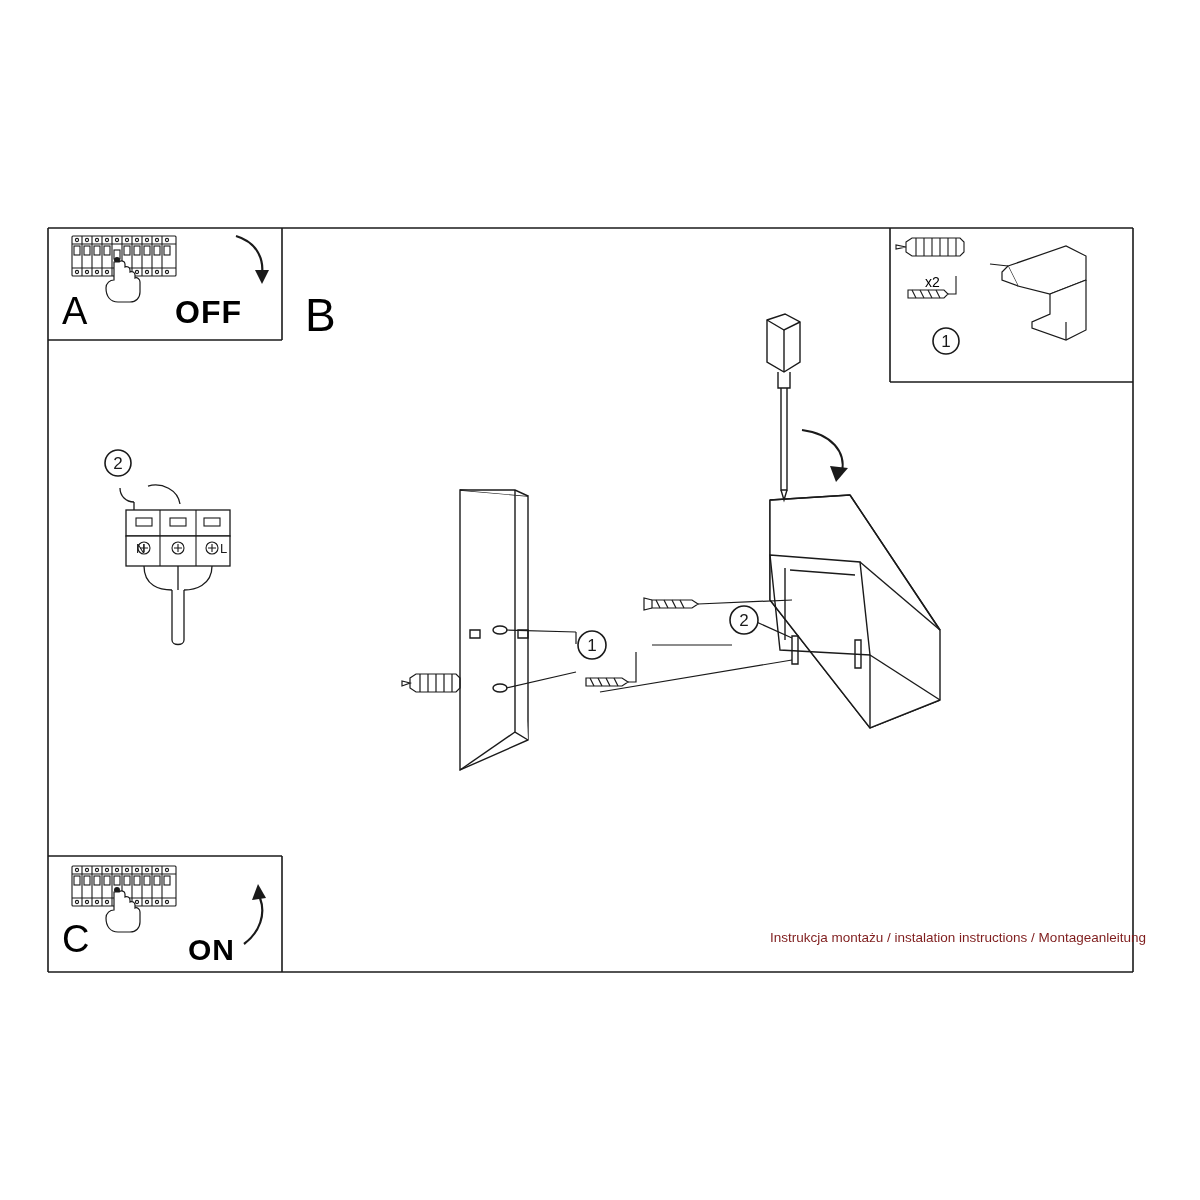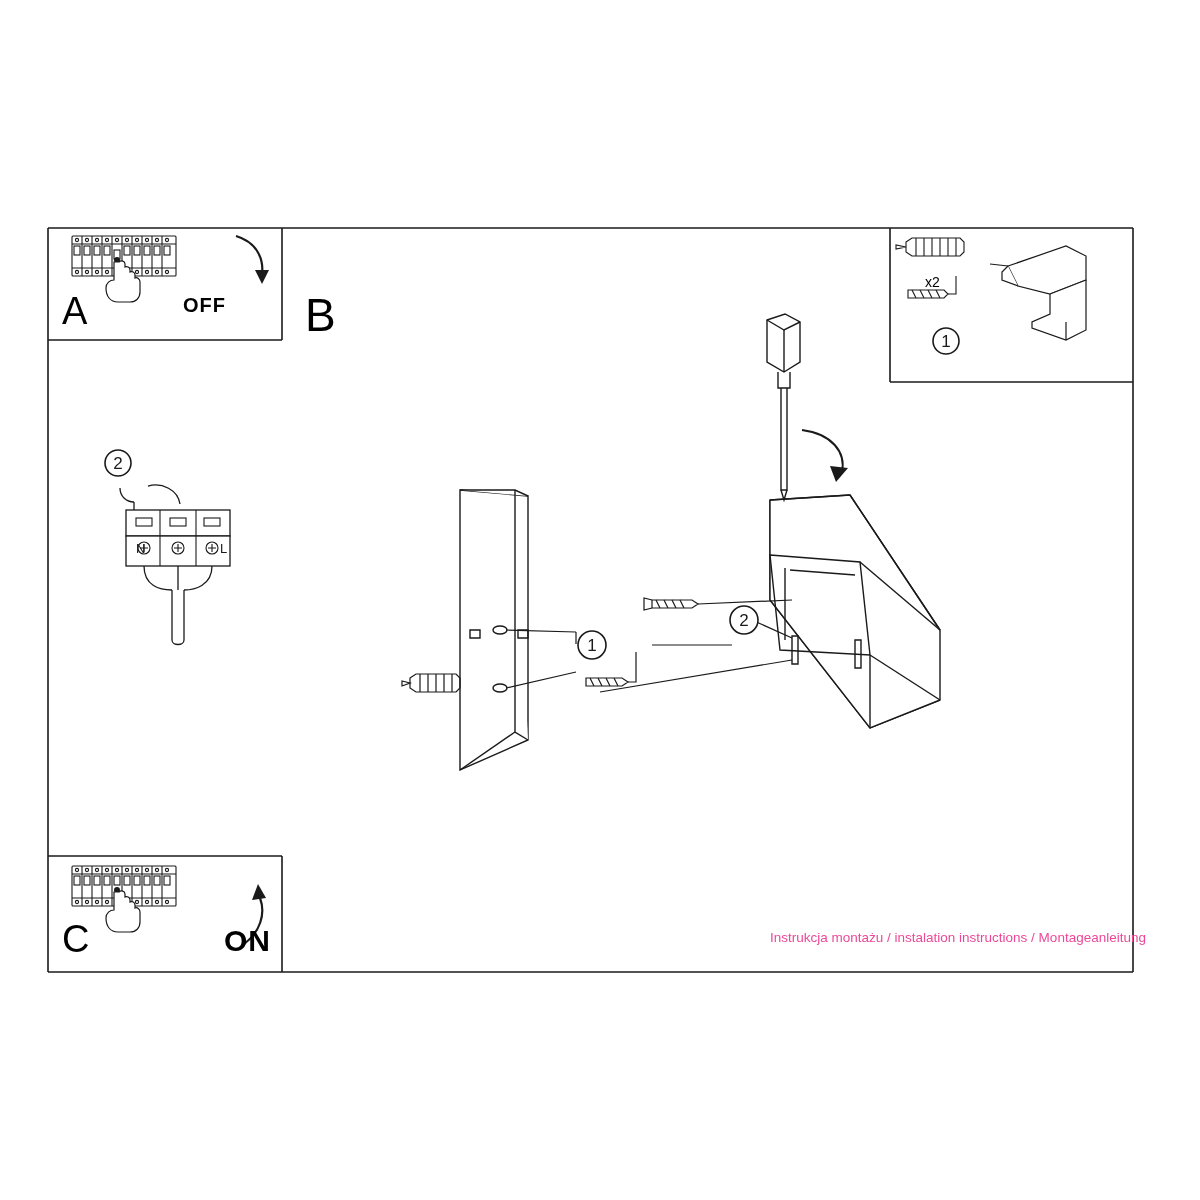--- a/index.html
+++ b/index.html
@@ -26,21 +26,21 @@
     letter-spacing: 0.5px;
   }
   .lbl-step {
     font-size: 26px;
     font-weight: 700;
     letter-spacing: 1px;
   }
   .footer-text {
     font-size: 13.5px;
     line-height: 1.55;
-    color: #ec4899;
+    color: #7f1d1d;
     text-align: left;
   }
   svg { display: block; }
 </style>
 </head>
 <body>
 
 <div id="sheet">
 
   <svg class="abs" style="left:0; top:0;" width="1200" height="1200">
@@ -123,21 +123,21 @@
       <g stroke="#1a1a1a" stroke-width="1.2" fill="#ffffff">
         <path d="M66 34 L66 52 C62 52 58 55 58 60 C58 68 62 74 70 74 L82 74 C88 74 92 70 92 64 L92 54 C92 51 89 49 87 50 L87 47 C87 44 84 43 82 44 L82 42 C82 39 79 38 77 39 L77 36 C77 33 73 32 71 34 Z"></path>
       </g>
 
       <g stroke="#1a1a1a" stroke-width="2.2" fill="none">
         <path d="M188 8 C208 14 216 30 214 46"></path>
       </g>
       <polygon points="214,56 207,42 221,42" fill="#1a1a1a"></polygon>
     </svg>
     <div class="abs lbl-big" style="left:14px; top:62px;">A</div>
-    <div class="abs lbl-step" style="left:135px; top:66px; font-size:20px;">OFF</div>
+    <div class="abs lbl-step" style="left:127px; top:66px; font-size:32px;">OFF</div>
   </div>
 
   <div class="abs lbl-big" style="left:305px; top:288px; font-size:46px;">B</div>
 
   <div class="abs" style="left:890px; top:228px; width:243px; height:154px;">
     <svg width="243" height="154" viewBox="0 0 243 154">
 
       <g stroke="#1a1a1a" stroke-width="1.1" fill="none">
         <path d="M16 14 L22 10 L70 10 L74 14 L74 24 L70 28 L22 28 L16 24 Z"></path>
         <line x1="26" y1="10" x2="26" y2="28"></line>
@@ -340,20 +340,20 @@
       <circle cx="69" cy="34" r="3" fill="#1a1a1a"></circle>
       <g stroke="#1a1a1a" stroke-width="1.2" fill="#ffffff">
         <path d="M66 36 L66 54 C62 54 58 57 58 62 C58 70 62 76 70 76 L82 76 C88 76 92 72 92 66 L92 56 C92 53 89 51 87 52 L87 49 C87 46 84 45 82 46 L82 44 C82 41 79 40 77 41 L77 38 C77 35 73 34 71 36 Z"></path>
       </g>
       <g stroke="#1a1a1a" stroke-width="2.2" fill="none">
         <path d="M196 88 C212 76 218 58 212 42"></path>
       </g>
       <polygon points="196,32 204,46 190,48" fill="#1a1a1a" transform="translate(14,-4)"></polygon>
     </svg>
     <div class="abs lbl-big" style="left:14px; top:62px;">C</div>
-    <div class="abs lbl-step" style="left:140px; top:68px; font-size:30px;margin-left:36px;">ON</div>
+    <div class="abs lbl-step" style="left:140px; top:77px; font-size:30px;">ON</div>
   </div>
 
   <div class="abs footer-text" style="left:770px; top:928px; width:380px;">
     <div>Instrukcja montażu / instalation instructions / Montageanleitung</div>
   </div>
 
 </div>
 
 </body></html>

